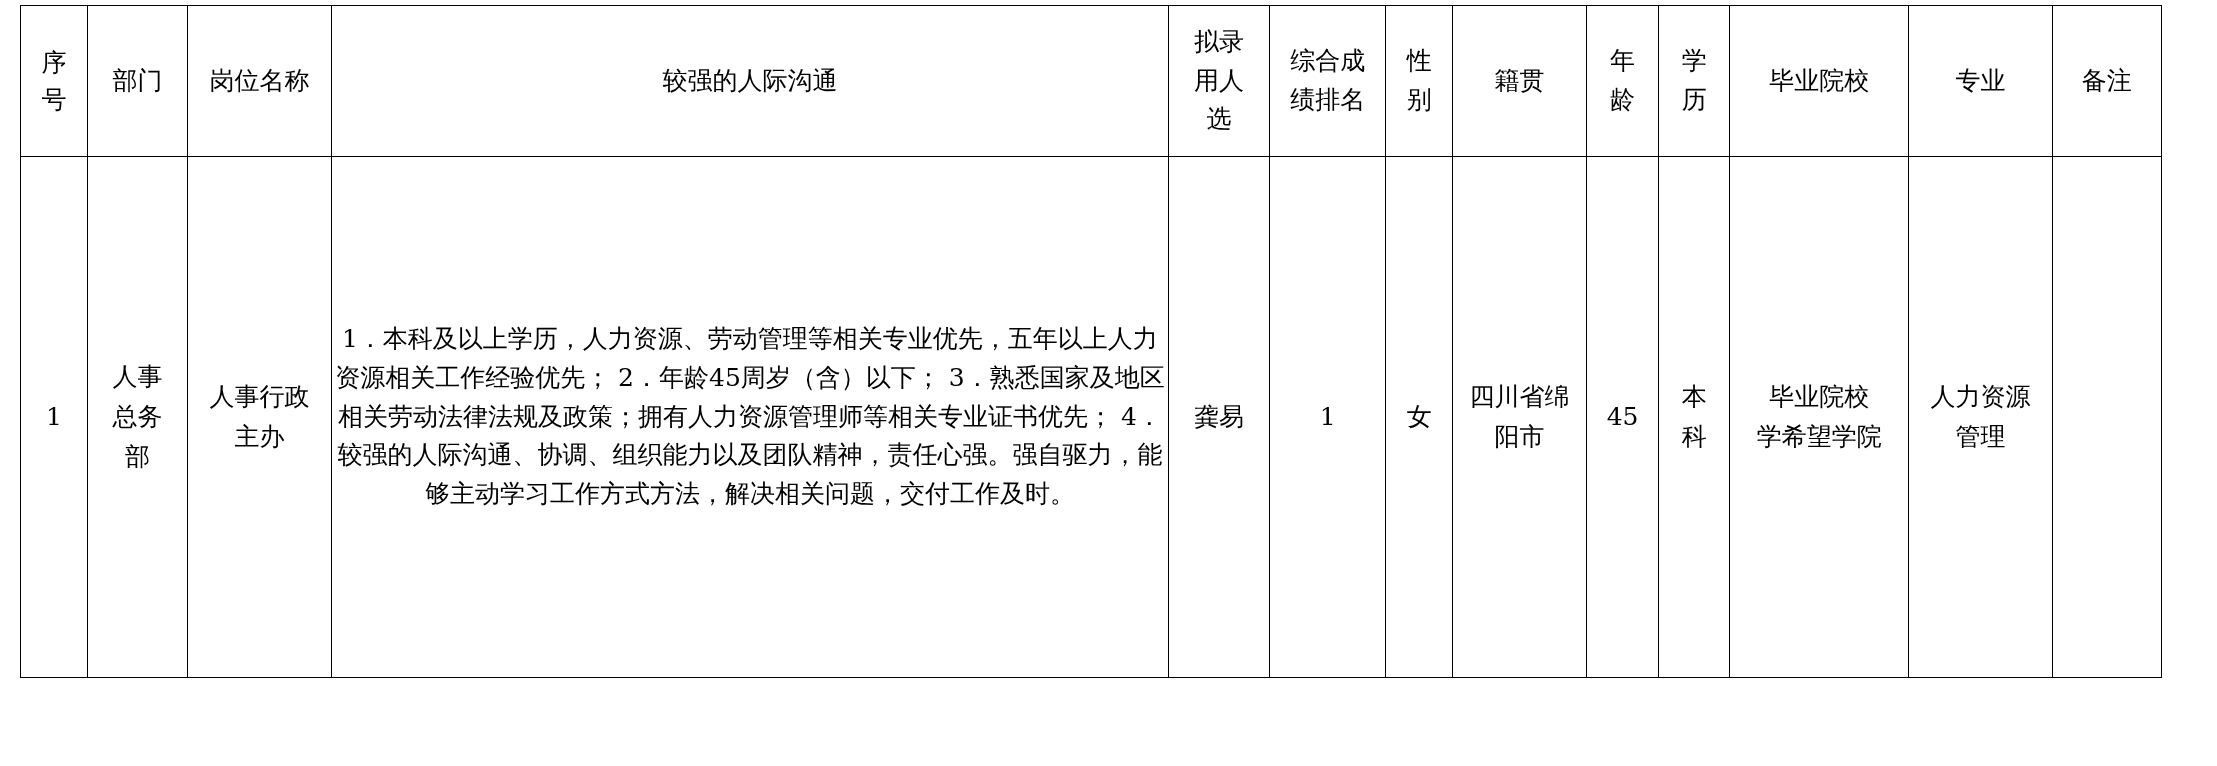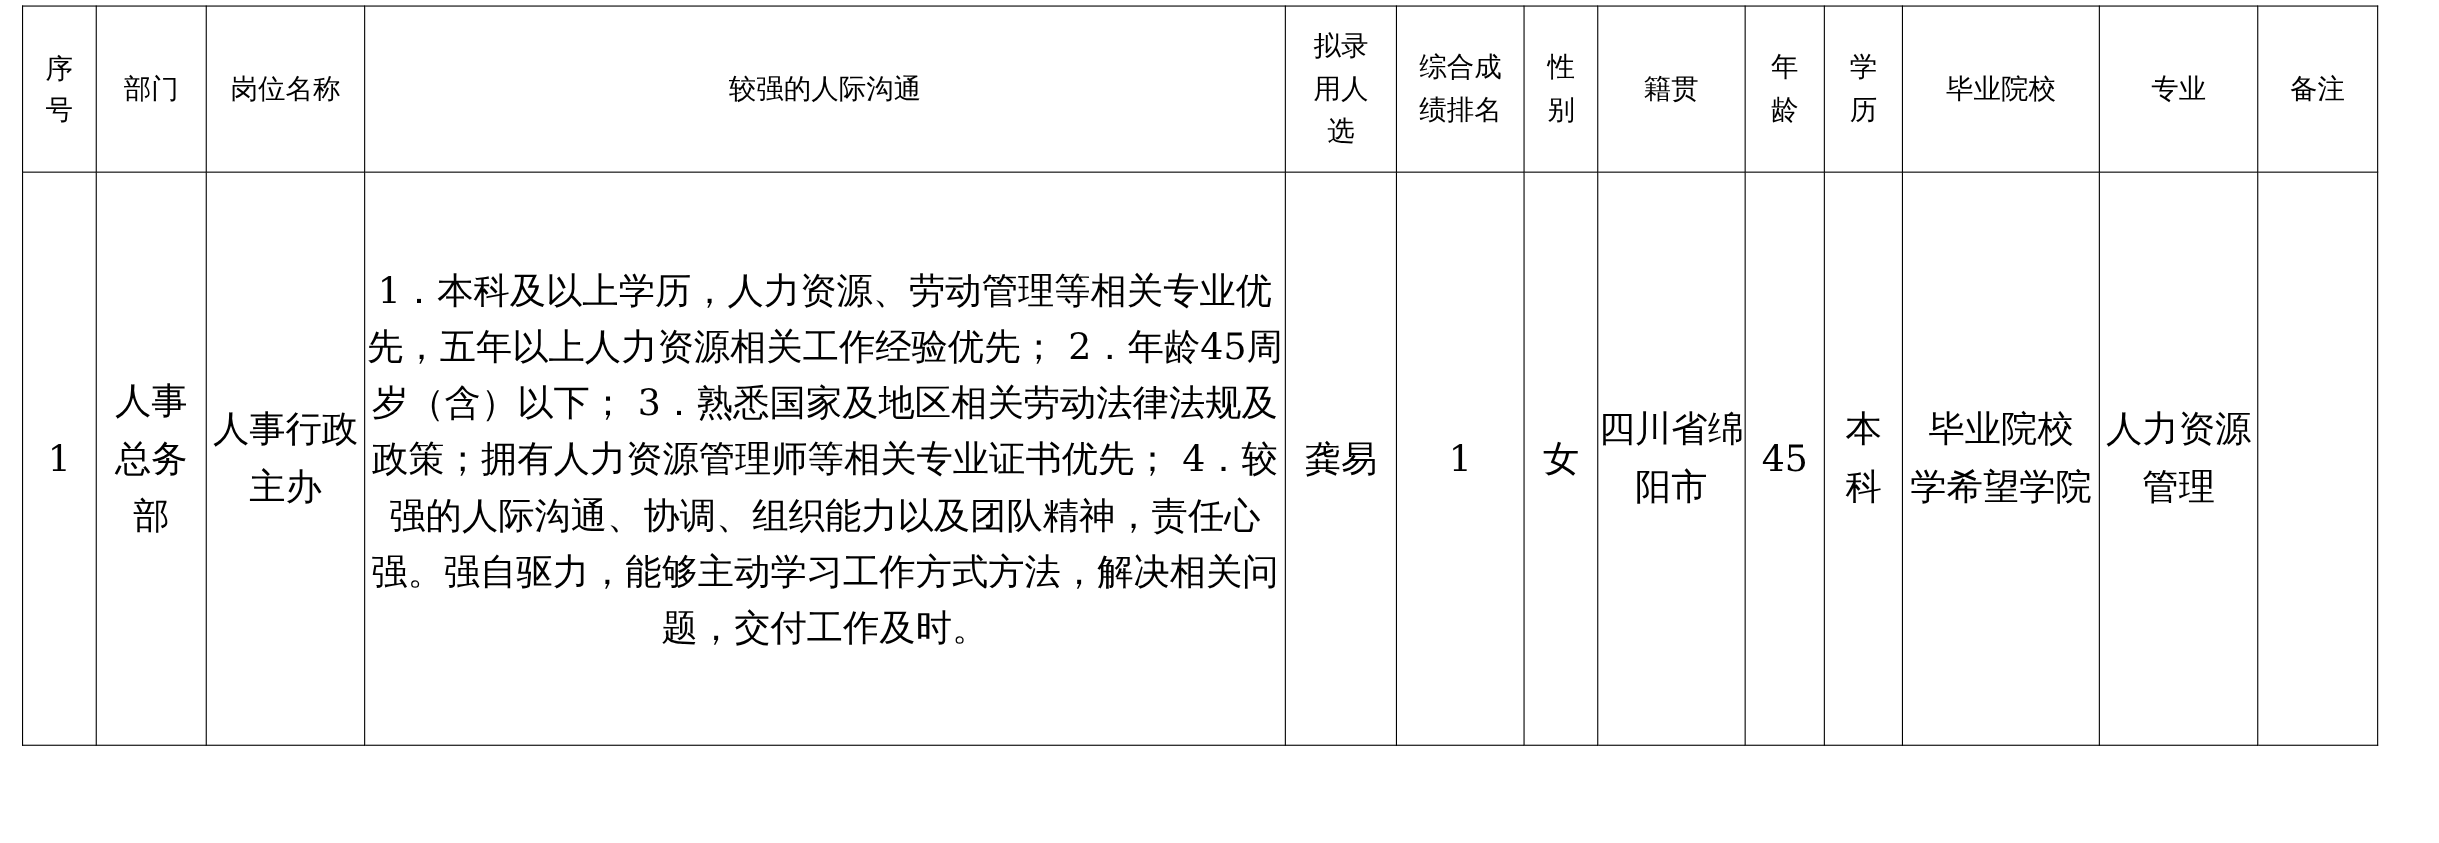--- a/index.html
+++ b/index.html
@@ -26,21 +26,21 @@
     margin-left: 20px;
     margin-top: 5px;
     width: 2142px;
   }
   table.grid td, table.grid th {
     border: 1px solid #000000;
     padding: 0;
     text-align: center;
     vertical-align: middle;
     font-weight: normal;
-    font-size: 33px;
+    font-size: 25px;
     line-height: 1.55;
   }
   
   tr.head td {
     height: 150px;
     font-size: 25px;
   }
   .vtext {
     display: block;
     width: 100%;

